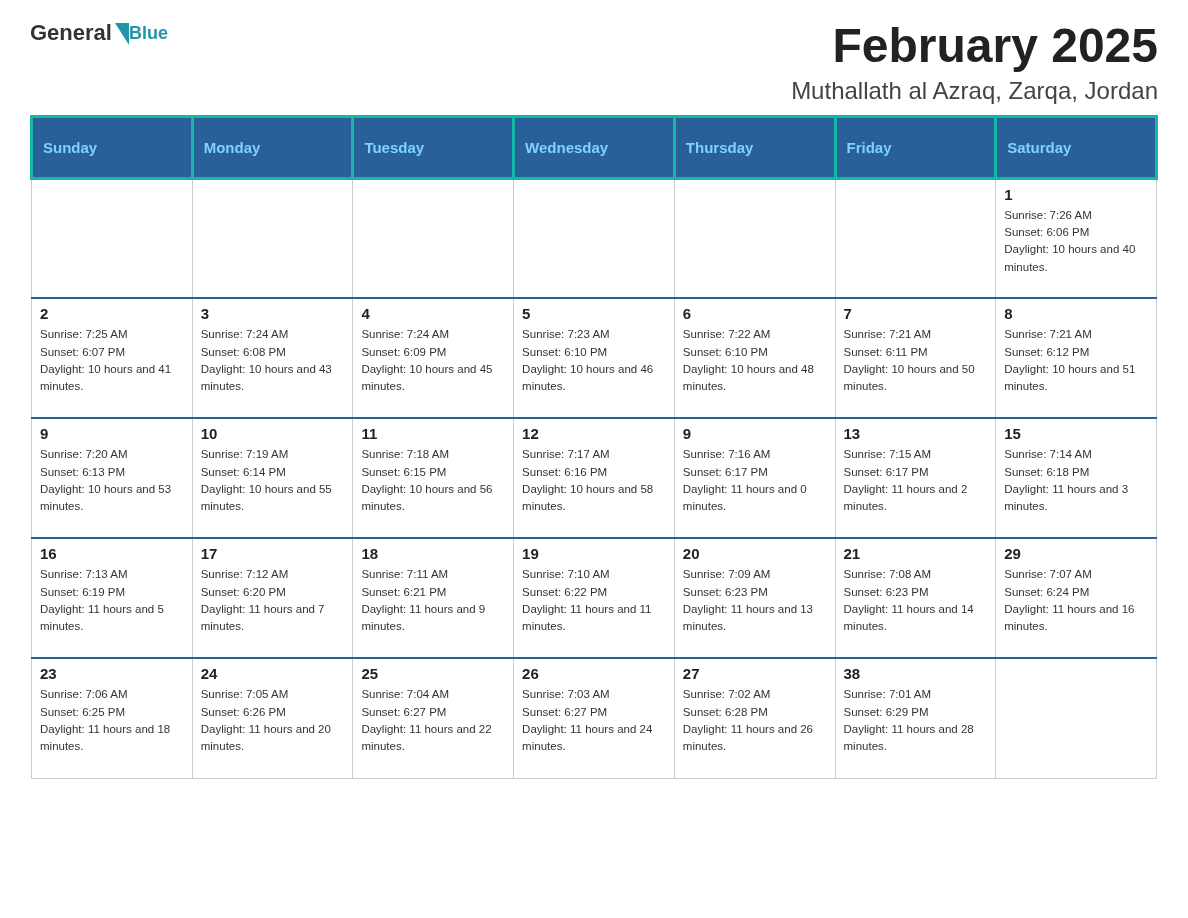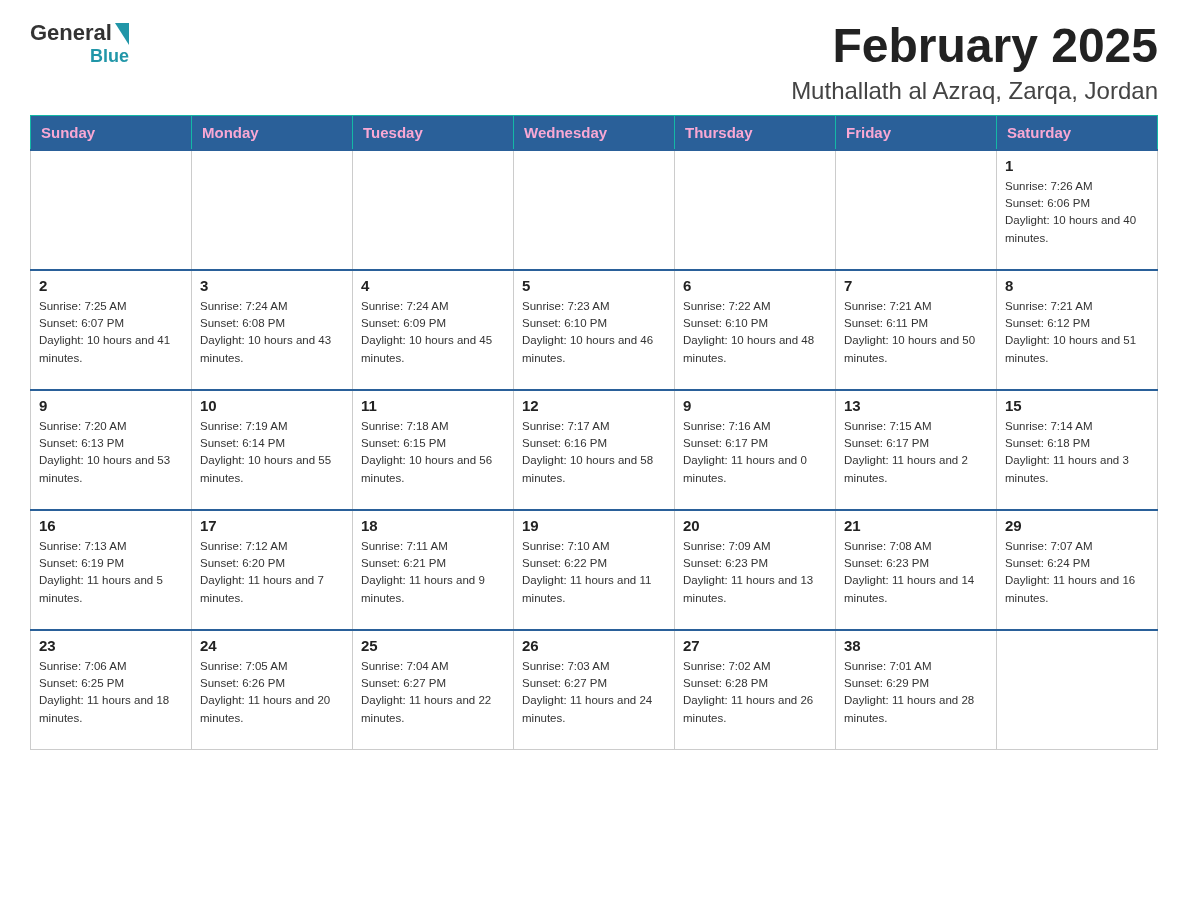--- a/index.html
+++ b/index.html
@@ -11,22 +11,22 @@
       min-height: 918px;
     }
     .header {
       display: flex;
       justify-content: space-between;
       align-items: flex-start;
       margin-bottom: 10px;
     }
     .logo {
       display: flex;
-      flex-direction: column;
-      align-items: flex-end;
+      flex-direction: row;
+      align-items: center;
     }
     .logo-top {
       display: flex;
       align-items: center;
     }
     .logo-general {
       font-size: 22px;
       font-weight: bold;
       color: #333;
     }
@@ -59,26 +59,26 @@
       color: #444;
       margin-top: 4px;
     }
     .calendar-table {
       width: 100%;
       border-collapse: collapse;
       margin-top: 10px;
     }
     .calendar-table th {
       background-color: #2a6099;
-      color: #f9a8d4;
+      color: #7dd3fc;
       font-size: 15px;
       font-weight: bold;
-      padding: 8px 10px;
+      padding: 21px 10px;
       text-align: left;
-      border: 1px solid #14b8a6;
+      border: 3px solid #14b8a6;
     }
     .calendar-table td {
       border: 1px solid #ccc;
       vertical-align: top;
       padding: 6px 8px;
       font-size: 12px;
       color: #333;
       width: calc(100% / 7);
       height: 120px;
     }

